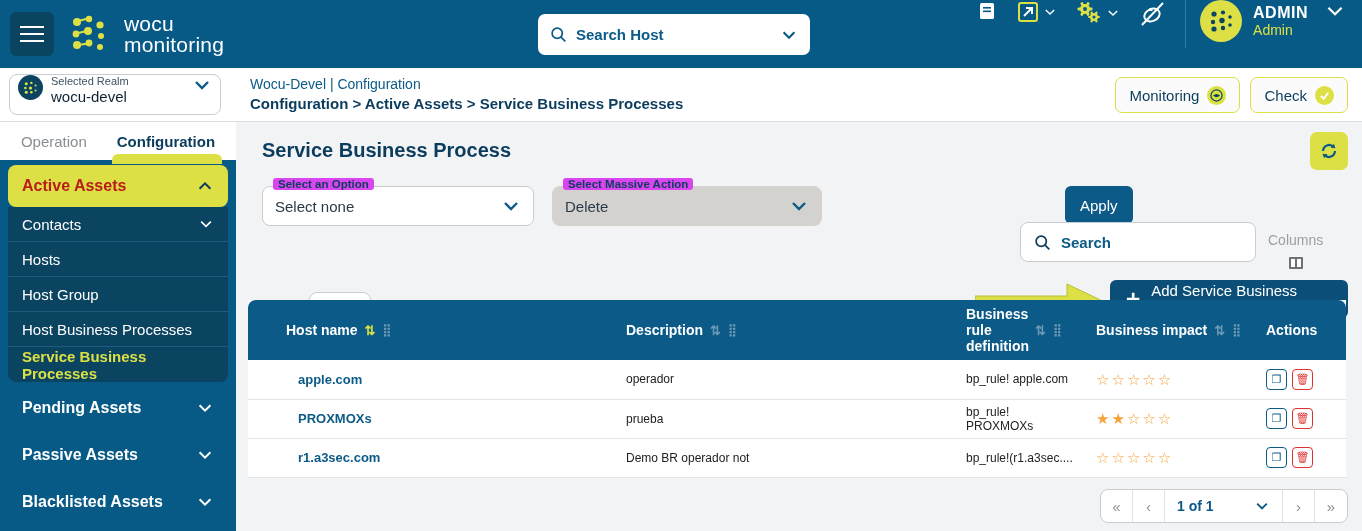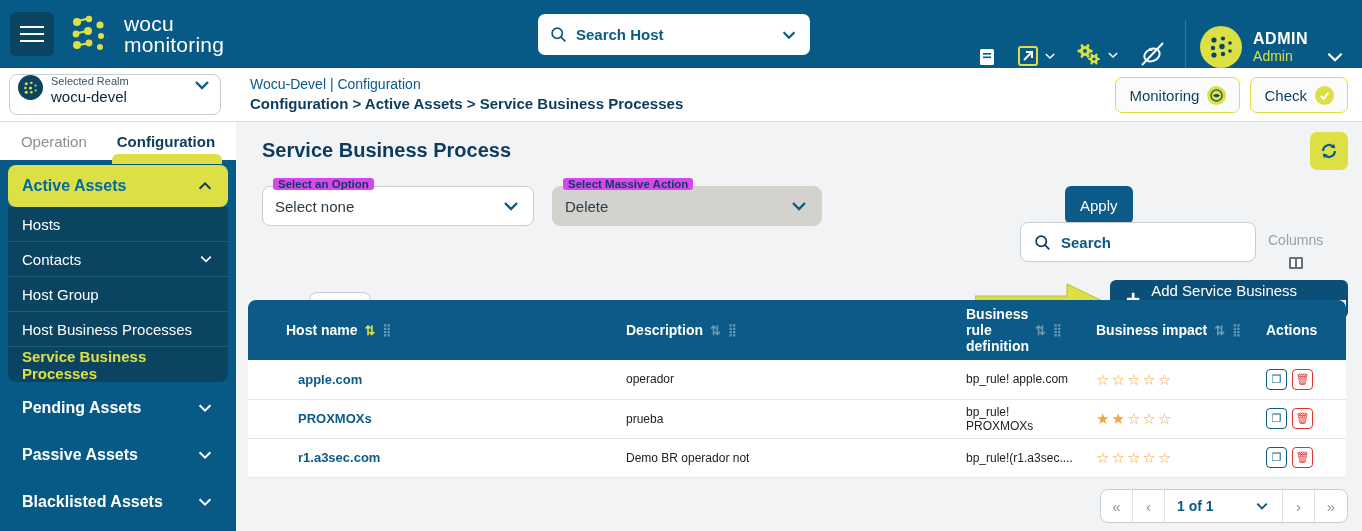--- a/index.html
+++ b/index.html
@@ -32,21 +32,21 @@
 
   .host-search {
     position: absolute; left: 538px; top: 14px; width: 272px; height: 41px;
     background: #fff; border-radius: 7px; display: flex; align-items: center;
     padding: 0 12px; gap: 9px; cursor: text;
   }
   .host-search .txt { color: #0b5a87; font-size: 15px; font-weight: bold; flex: 1; }
 
   .topicons {
     position: absolute; right: 0; top: 0; height: 68px;
-    display: flex; align-items: flex-end;
+    display: flex; align-items: flex-start;
   }
   .ticon { margin: 0 9px; cursor: pointer; display: flex; align-items: center; gap: 3px; }
   .sep { width: 1px; height: 48px; background: #2f7ba2; margin: 0 14px 0 10px; }
   .user { display: flex; align-items: center; gap: 11px; padding-right: 6px; cursor: pointer; }
   .avatar {
     width: 42px; height: 42px; border-radius: 50%; background: #dde045;
     display: flex; align-items: center; justify-content: center;
   }
   .user-lines { line-height: 1.15; }
   .user-lines .n1 { color: #fff; font-size: 16px; font-weight: bold; letter-spacing: .5px; }
@@ -99,21 +99,21 @@
   .sidetab.active { color: #0b3c5d; font-weight: bold; }
   .tabnub {
     position: absolute; left: 112px; bottom: -4px; width: 110px; height: 10px;
     background: #dde045; border-radius: 6px 6px 0 0;
   }
   .grp-head {
     margin: 5px 8px 0 8px; height: 42px; border-radius: 8px;
     display: flex; align-items: center; justify-content: space-between;
     padding: 0 14px; cursor: pointer;
   }
-  .grp-head.open { background: #dde045; color: #0369a1; }
+  .grp-head.open { background: #dde045; color: #b91c1c; }
   .grp-head.closed { color: #ffffff; }
   .grp-head span.lbl { font-size: 16px; font-weight: bold; }
   .submenu {
     margin: 0 8px; background: #0b4461; border-radius: 0 0 8px 8px; overflow: hidden;
   }
   .subitem {
     height: 35px; display: flex; align-items: center; justify-content: space-between;
     padding: 0 14px; color: #fff; font-size: 15px; cursor: pointer;
     border-bottom: 1px solid #1d5c7d;
   }
@@ -409,27 +409,27 @@
     </div>
 
     <div class="grp-head open">
       <span class="lbl">Active Assets</span>
       <svg width="18" height="18" viewBox="0 0 20 20">
         <polyline points="4,13 10,7 16,13" fill="none" stroke="#0b3c5d" stroke-width="2.2"></polyline>
       </svg>
     </div>
     <div class="submenu">
       <div class="subitem">
-        <span>Hosts</span>
-      </div>
-      <div class="subitem">
         <span>Contacts</span>
         <svg width="16" height="16" viewBox="0 0 20 20">
           <polyline points="4,7 10,13 16,7" fill="none" stroke="#fff" stroke-width="2"></polyline>
         </svg>
+      </div>
+      <div class="subitem">
+        <span>Hosts</span>
       </div>
       <div class="subitem">
         <span>Host Group</span>
       </div>
       <div class="subitem">
         <span>Host Business Processes</span>
       </div>
       <div class="subitem sel">
         <span>Service Business Processes</span>
       </div>

